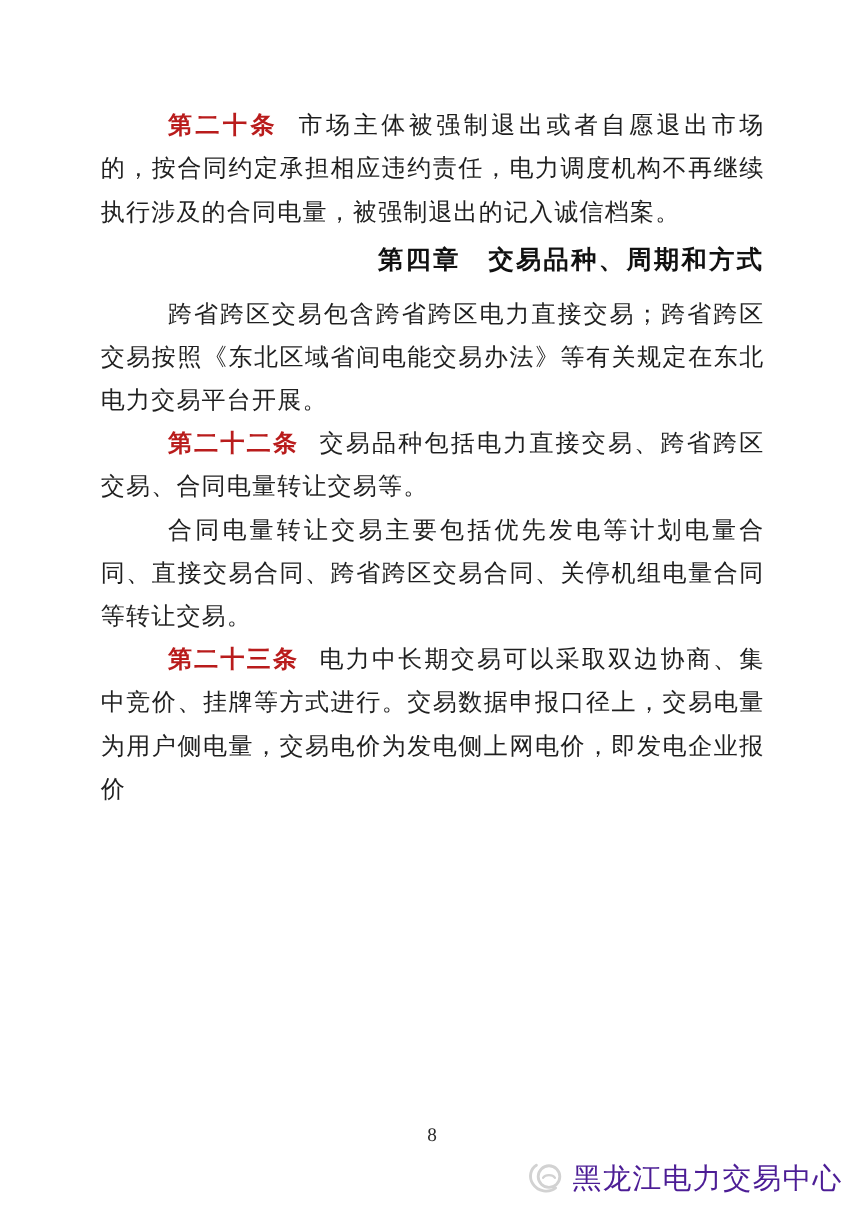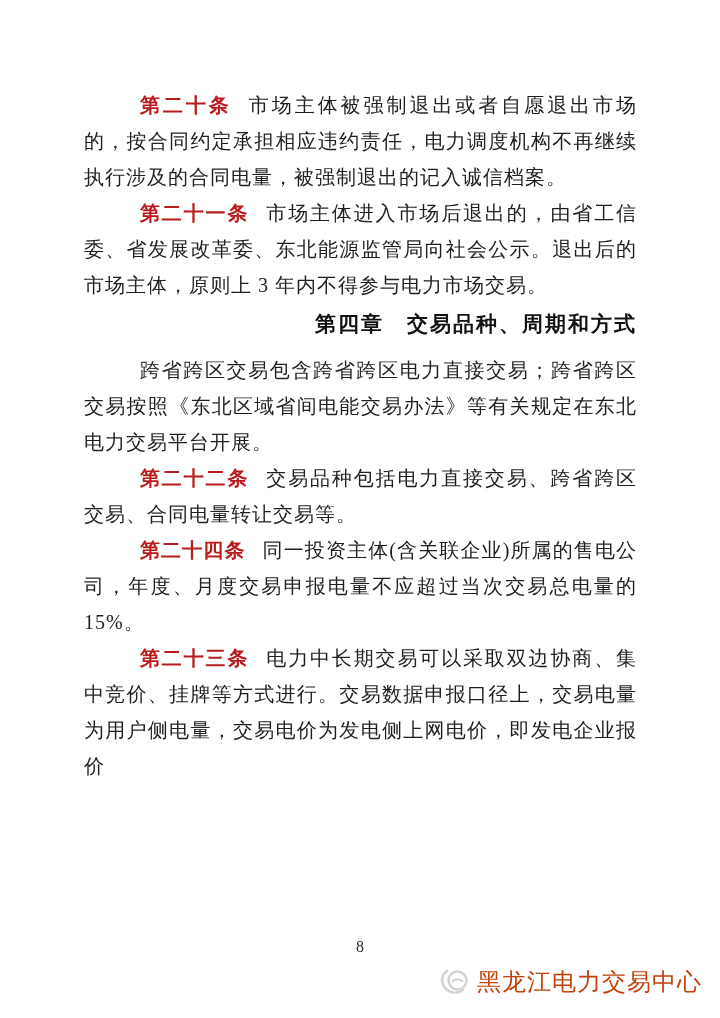--- a/index.html
+++ b/index.html
@@ -52,47 +52,46 @@
     letter-spacing: 0;
     color: #2a2a2a;
   }
   .watermark {
     position: absolute;
     top: 966px;
     right: 18px;
     display: flex;
     align-items: center;
     gap: 5px;
-    color: #c2410c;
+    color: #4c1d95;
     font-family: "Liberation Sans", "DejaVu Sans", sans-serif;
     font-size: 24px;
     letter-spacing: 1px;
     white-space: nowrap;
     user-select: none;
   }
   .watermark svg { display: block; }
 </style>
 </head>
 <body>
 
 <div class="doc-body">
 
   <p class="para"><b class="lead">第二十条</b><span>市场主体被强制退出或者自愿退出市场的，按合同约定承担相应违约责任，电力调度机构不再继续执行涉及的合同电量，被强制退出的记入诚信档案。</span></p>
 
-  <p class="para"><b class="lead">第二十一条</b><span>市场主体进入市场后退出的，由省工信委、省发展改革委、东北能源监管局向社会公示。退出后的市场主体，原则上 3 年内不得参与电力市场交易。</span></p>
 
   <h2 class="chapter">第四章　交易品种、周期和方式</h2>
 
   <p class="para"><b class="lead"></b><span>跨省跨区交易包含跨省跨区电力直接交易；跨省跨区交易按照《东北区域省间电能交易办法》等有关规定在东北电力交易平台开展。</span></p>
 
   <p class="para"><b class="lead">第二十二条</b><span>交易品种包括电力直接交易、跨省跨区交易、合同电量转让交易等。</span></p>
 
+  <p class="para"><b class="lead"></b><span>合同电量转让交易主要包括优先发电等计划电量合同、直接交易合同、跨省跨区交易合同、关停机组电量合同等转让交易。</span></p>
 
 
-  <p class="para"><b class="lead">第二十四条</b><span>同一投资主体(含关联企业)所属的售电公司，年度、月度交易申报电量不应超过当次交易总电量的15%。</span></p>
 
   <p class="para"><b class="lead">第二十三条</b><span>电力中长期交易可以采取双边协商、集中竞价、挂牌等方式进行。交易数据申报口径上，交易电量为用户侧电量，交易电价为发电侧上网电价，即发电企业报价</span></p>
 
 </div>
 
 <div class="page-number">8</div>
 
 <div class="watermark">
   <svg width="34" height="32" viewBox="0 0 34 32" aria-hidden="true">
     <path d="M9 5 C4 8 2.5 15 6 20.5 C10 27 19.5 28.5 25 24" fill="none" stroke="#d2d2d2" stroke-width="2.4" stroke-linecap="round"></path>

